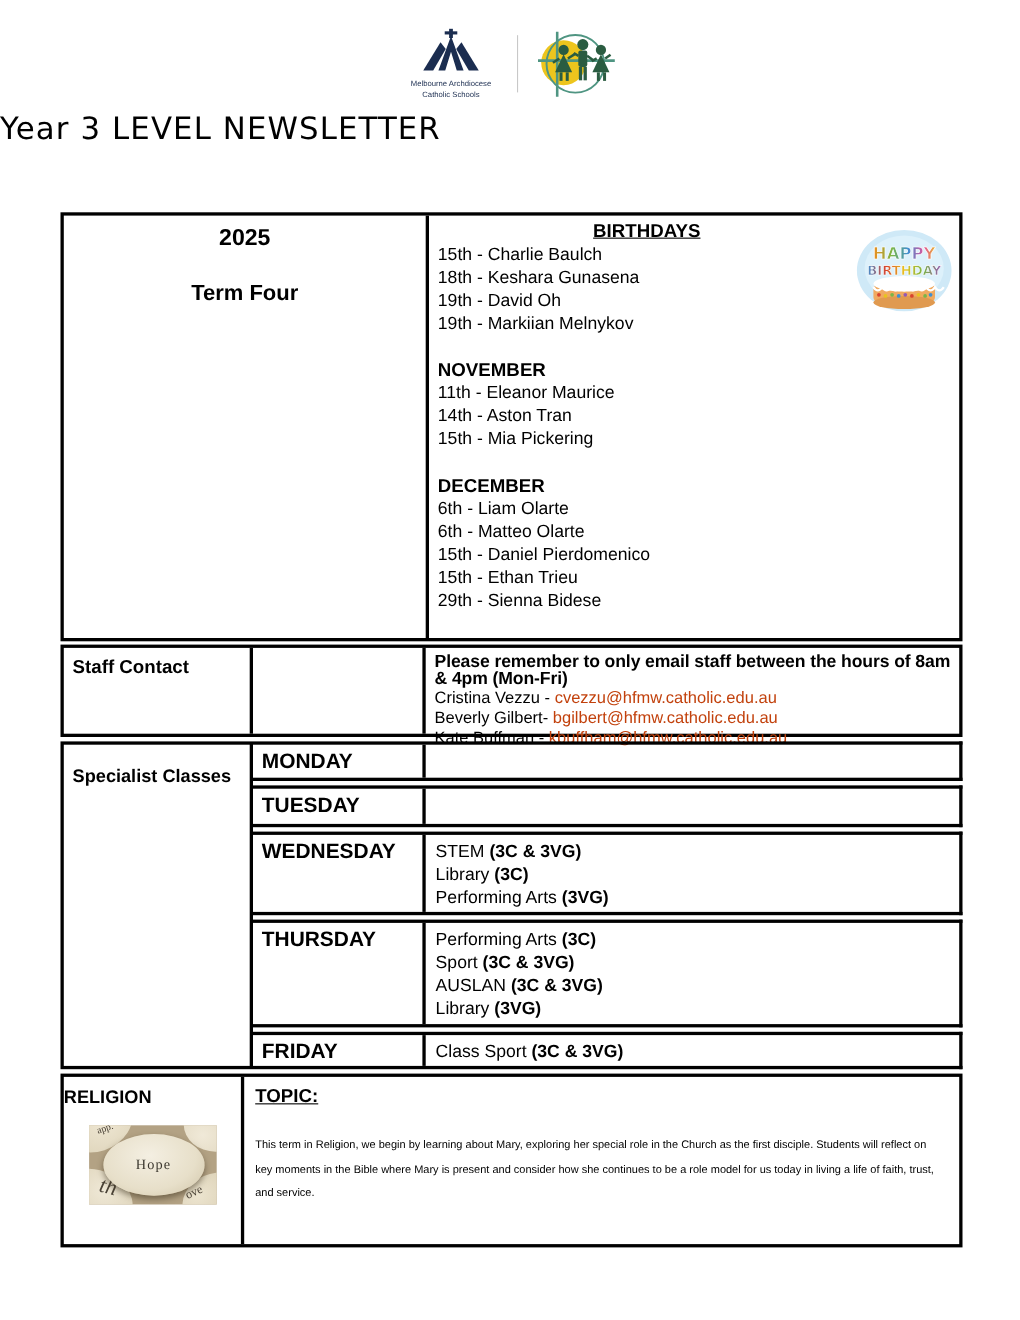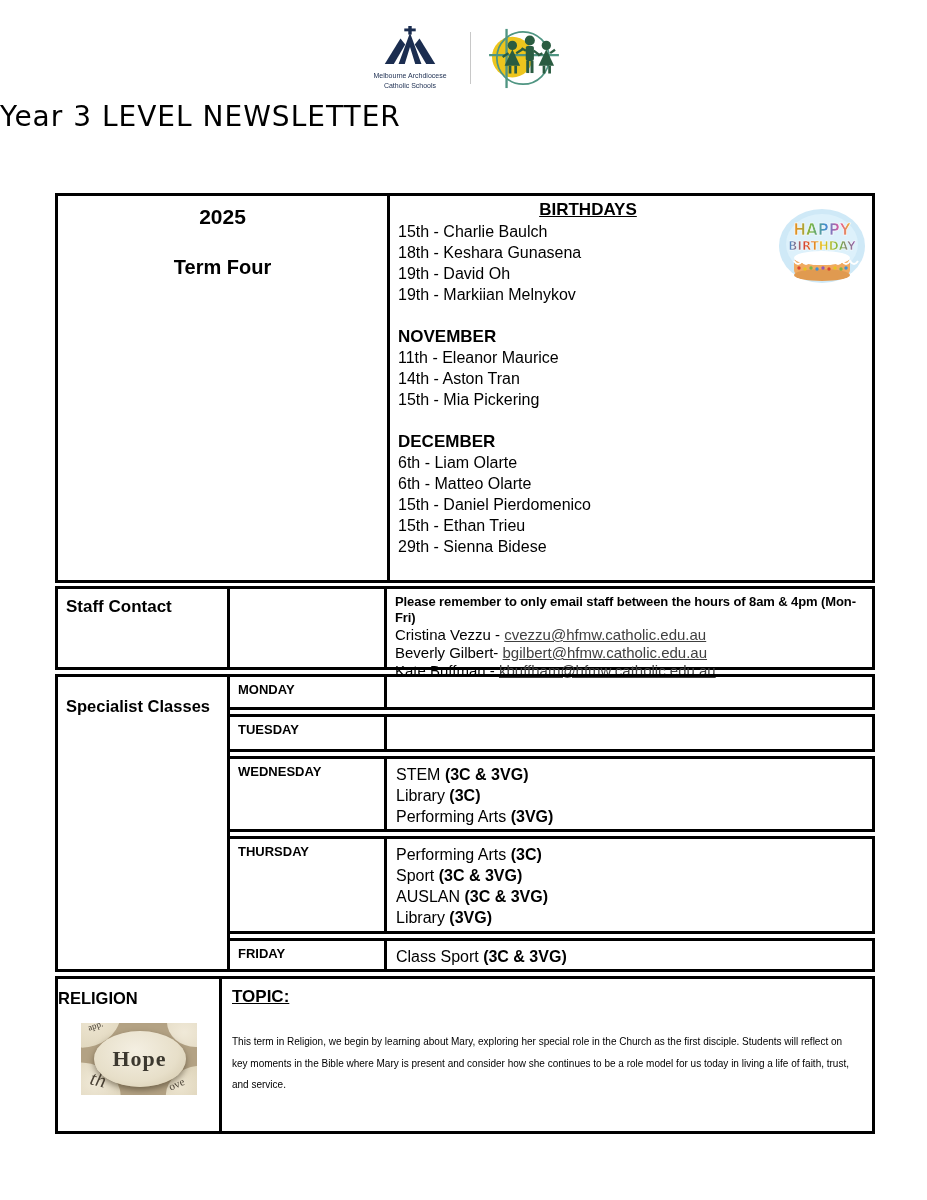--- a/index.html
+++ b/index.html
@@ -32,49 +32,49 @@
   .month { margin-bottom:21px; }
   .month-name { font-weight:bold; font-size:17px; line-height:21px; }
   .bday-line { font-size:16px; line-height:21px; }
   .cake { position:absolute; top:12px; right:6px; }
   
   .row2 { height:84px; display:flex; border:3px solid #000; margin-bottom:4px; }
   .staff-label-cell { width:172px; border-right:3px solid #000; padding:8px; }
   .staff-label { font-weight:bold; font-size:17px; }
   .staff-empty-cell { width:157px; border-right:3px solid #000; }
   .staff-emails { flex:1; padding:5px 8px 0 8px; }
-  .staff-notice { font-size:13px; font-weight:bold; letter-spacing:-0.1px; line-height:16px; }
+  .staff-notice { font-size:16px; font-weight:bold; letter-spacing:-0.1px; line-height:16px; }
   .contact-line { font-size:15px; line-height:18px; }
-  .email { color:#404040; text-decoration:underline; cursor:pointer; }
+  .email { color:#c2410c; cursor:pointer; }
   
   .spec-section { display:flex; margin-bottom:4px; }
   .spec-label-cell { width:175px; border:3px solid #000; padding:20px 8px; }
   .spec-label { font-weight:bold; font-size:16.5px; }
   .day-rows { flex:1; }
   .day-row { display:flex; border:3px solid #000; border-left:none; margin-bottom:4px; }
   .day-row:last-child { margin-bottom:0; }
   .dh-mon { height:36px; } .dh-tue { height:38px; } .dh-wed { height:76px; }
   .dh-thu { height:98px; } .dh-fri { height:34px; }
   .day-name { width:157px; border-right:3px solid #000; padding:5px 8px;
-    font-weight:bold; font-size:13px; }
+    font-weight:bold; font-size:19px; }
   .day-classes { flex:1; padding:5px 9px; font-size:16px; line-height:21px; }
   .class-groups { font-weight:bold; }
   
   .religion-row { height:158px; display:flex; border:3px solid #000; }
   .rel-label-cell { width:172px; border-right:3px solid #000; text-align:left; padding-top:10px; }
   .rel-label { font-weight:bold; font-size:16.5px; }
   .hope-img { position:relative; width:116px; height:72px; margin:15px auto 0;
     background:#b3a284; overflow:hidden; }
   .stone { position:absolute; border-radius:50%;
     font-family:"Liberation Serif", serif; color:#4a4236; }
   .stone-main { left:13px; top:8px; width:92px; height:56px;
     background:radial-gradient(ellipse at 45% 35%, #f4efe2 0%, #e7dfc9 60%, #cfc3a6 100%);
     display:flex; align-items:center; justify-content:center;
-    font-size:22px; letter-spacing:1px; color:#3c382f;
-    box-shadow:0 3px 6px rgba(60,50,30,.55);font-weight:bold; }
+    font-size:13px; letter-spacing:1px; color:#3c382f;
+    box-shadow:0 3px 6px rgba(60,50,30,.55); }
   .stone-tl { left:-30px; top:-34px; width:70px; height:58px;
     background:radial-gradient(ellipse at 60% 60%, #eee6d2, #d6cbae);
     transform:rotate(-18deg); font-size:9px; padding:34px 0 0 34px; }
   .stone-bl { left:-34px; top:40px; width:74px; height:58px;
     background:radial-gradient(ellipse at 60% 30%, #efe8d6, #d2c6a7);
     transform:rotate(14deg); font-size:20px; font-style:italic; padding:2px 0 0 40px; }
   .stone-br { left:84px; top:44px; width:60px; height:48px;
     background:radial-gradient(ellipse at 30% 30%, #ece4cf, #cfc3a4);
     transform:rotate(-24deg); font-size:11px; padding:4px 0 0 8px; }
   .stone-tr { left:86px; top:-26px; width:58px; height:50px;

